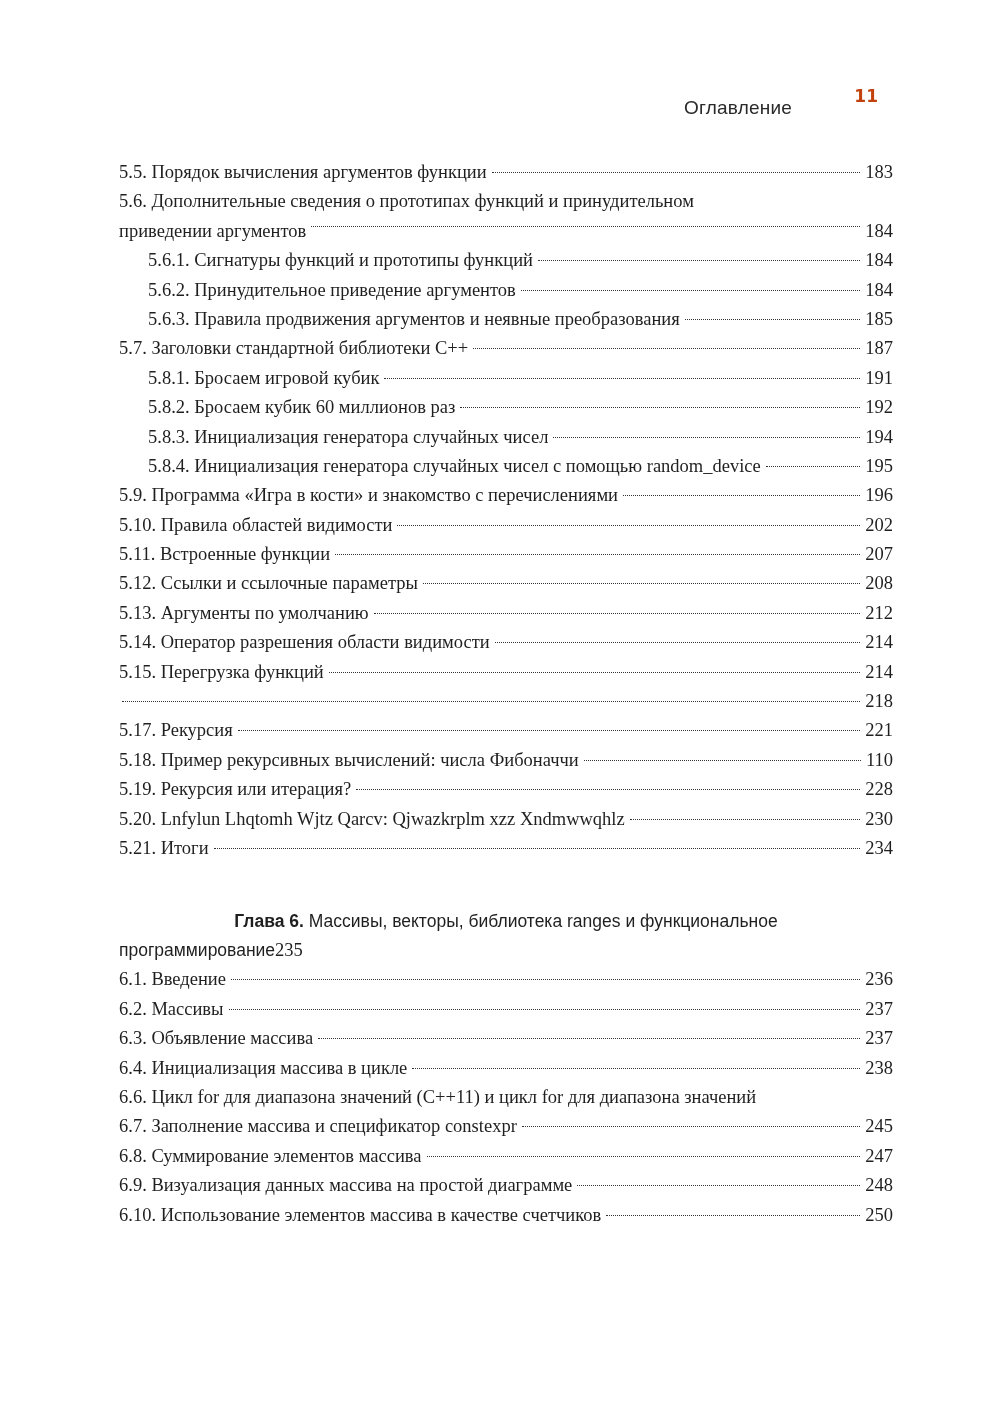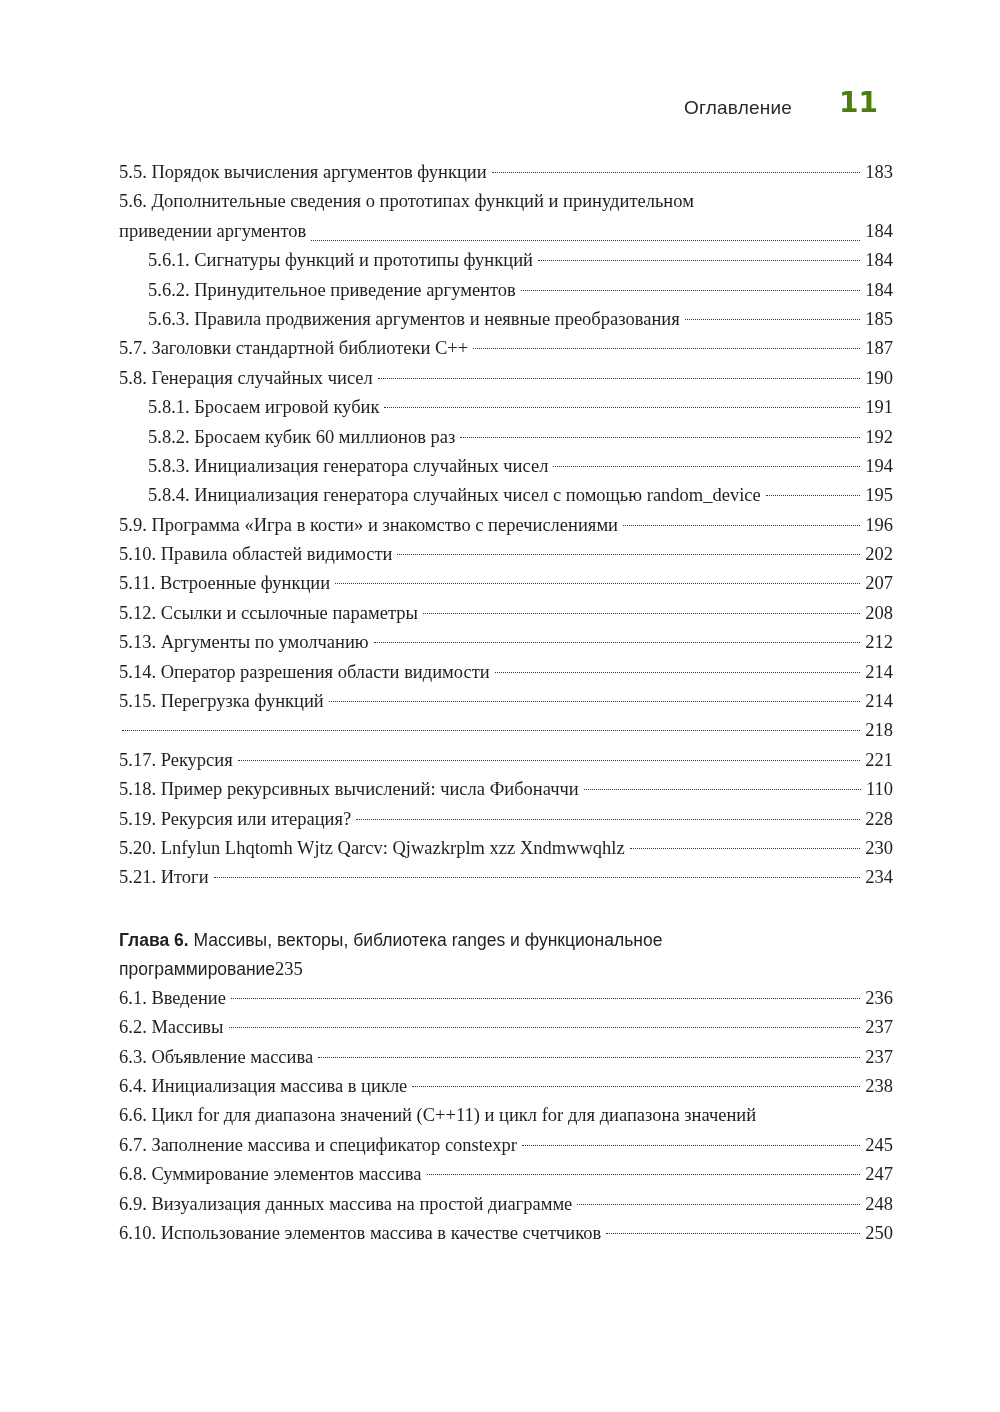--- a/index.html
+++ b/index.html
@@ -1,29 +1,29 @@
 <!DOCTYPE html>
 <html><head>
 <meta charset="utf-8">
 <style>
   html, body { margin: 0; padding: 0; background: #ffffff; }
   body { width: 1000px; height: 1412px; position: relative; overflow: hidden; color: #1f1f1f; }
   .header { position: absolute; top: 86px; left: 0; width: 1000px; height: 34px; }
   .header .title { position: absolute; right: 208px; top: 11px; font-family: "Liberation Sans", sans-serif; font-size: 19px; color: #2a2a2a; letter-spacing: 0.2px; }
-  .header .pnum { position: absolute; right: 122px; top: 0px; font-family: "DejaVu Sans", sans-serif; font-weight: bold; font-size: 28px; color: #4d7c0f; }
+  .header .pnum { position: absolute; right: 122px; top: 0px; font-family: "DejaVu Sans", sans-serif; font-weight: bold; font-size: 17px; color: #c2410c; }
   .toc { position: absolute; top: 158px; left: 119px; width: 774px; font-family: "Liberation Serif", serif; font-size: 18.5px; }
   .entry { position: relative; height: 29.4px; line-height: 29.4px; display: flex; align-items: baseline; white-space: nowrap; }
   .entry.sub { padding-left: 29px; justify-content: center; }
   .entry .label { flex: 0 0 auto; background: #fff; padding-right: 2px; }
   .entry .dots { flex: 1 1 auto; overflow: hidden; border-bottom: 1.5px dotted #333; margin: 0 3px; height: 0; transform: translateY(-5px); }
   .entry .page { flex: 0 0 auto; padding-left: 2px; }
   .entry.multi { height: auto; display: block; }
   .entry.multi .line1 { height: 29.4px; line-height: 29.4px; }
-  .entry.multi .line2 { height: 29.4px; line-height: 29.4px; display: flex; align-items: flex-end; }
-  .chapter { margin-top: 33px; font-family: "Liberation Sans", sans-serif; font-size: 17.5px; }
+  .entry.multi .line2 { height: 29.4px; line-height: 29.4px; display: flex; align-items: center; }
+  .chapter { margin-top: 44px; font-family: "Liberation Sans", sans-serif; font-size: 17.5px; text-align: center; }
   .chapter .line1 { height: 29px; line-height: 29px; }
   .chapter .line2 { height: 29px; line-height: 29px; display: flex; align-items: baseline; }
   .chapter .ch-num { font-weight: bold; }
   .chapter .page { font-family: "Liberation Serif", serif; font-size: 18.5px; }
 </style>
 </head>
 <body>
 
 <div class="header">
   <span class="title">Оглавление</span>
@@ -60,25 +60,20 @@
   <div class="entry sub">
       <span class="label">5.6.3. Правила продвижения аргументов и неявные преобразования</span>
       <span class="dots"></span>
       <span class="page">185</span>
     </div>
   <div class="entry">
       <span class="label">5.7. Заголовки стандартной библиотеки C++</span>
       <span class="dots"></span>
       <span class="page">187</span>
     </div>
-  <div class="entry">
-      <span class="label">5.8. Генерация случайных чисел</span>
-      <span class="dots"></span>
-      <span class="page">190</span>
-    </div>
   <div class="entry sub">
       <span class="label">5.8.1. Бросаем игровой кубик</span>
       <span class="dots"></span>
       <span class="page">191</span>
     </div>
   <div class="entry sub">
       <span class="label">5.8.2. Бросаем кубик 60 миллионов раз</span>
       <span class="dots"></span>
       <span class="page">192</span>
     </div>

